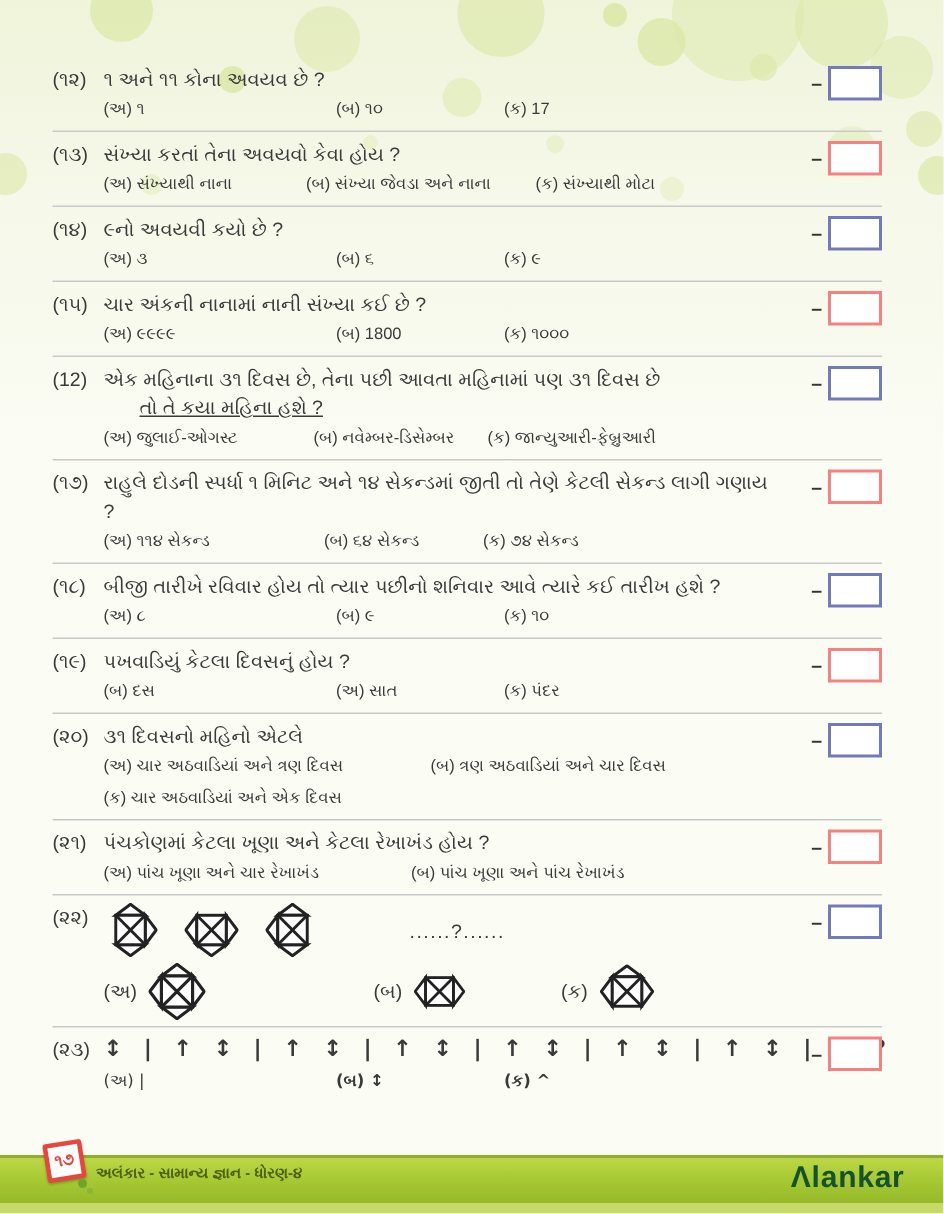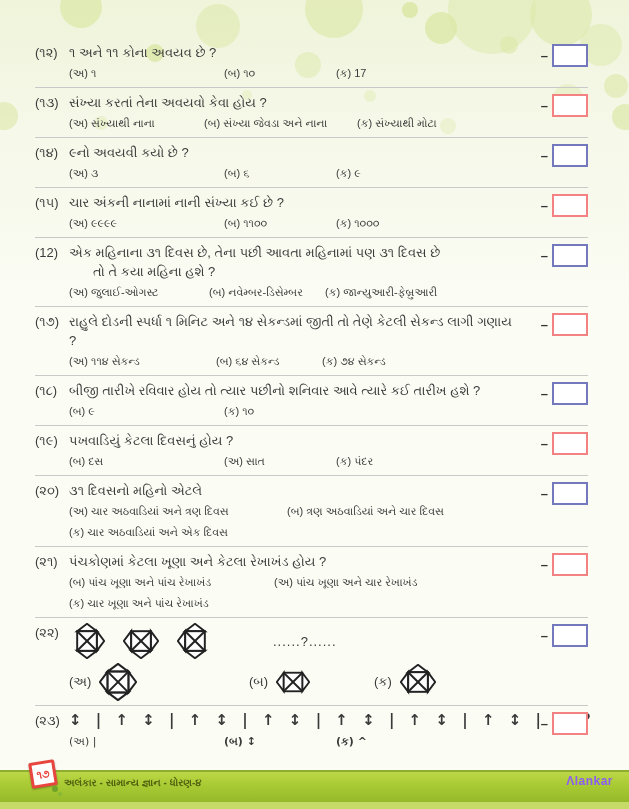--- a/index.html
+++ b/index.html
@@ -11,21 +11,21 @@
   
   .circles{position:absolute;inset:0;z-index:0;}
   .c{position:absolute;border-radius:50%;background:#dce8a9;}
   
   .content{position:absolute;left:35px;right:41px;top:26px;z-index:1;margin-top:12px;}
   .q{border-bottom:1px solid #c9c9c9;padding:5px 0 4px;position:relative;}
   .q.last{border-bottom:none;}
   .q-head{display:flex;align-items:flex-start;font-size:13px;line-height:19px;}
   .q-num{width:34px;flex:none;}
   .q-text{flex:1;padding-right:66px;}
-  .q-text2{font-size:13px;line-height:19px;padding-left:58px;}
+  .q-text2{font-size:13px;line-height:19px;padding-left:58px;text-decoration:underline;}
   .ans{position:absolute;right:0;top:6px;display:flex;align-items:center;gap:4px;z-index:2;}
   .dash{font-weight:bold;color:#333;font-size:13px;}
   .box{width:32px;height:19px;background:#fff;border:2px solid #7478bd;display:inline-block;}
   .box.red{border-color:#f58282;}
   .opts{display:flex;margin-top:2px;padding-left:34px;font-size:11px;line-height:19px;}
   .opt{white-space:nowrap;}
   .opts-num .opt:nth-child(1){width:155px;}
   .opts-num .opt:nth-child(2){width:112px;}
   .opts-13 .opt:nth-child(1){width:135px;}
   .opts-13 .opt:nth-child(2){width:153px;}
@@ -57,21 +57,21 @@
     background:linear-gradient(180deg,#bcd746 0%,#a8ca33 45%,#95b92a 100%);
     border-top:2px solid #8fae2f;}
   .strip{position:absolute;left:0;right:0;bottom:0;height:7px;background:#c6db67;}
   .badge{position:absolute;left:30px;top:-7px;width:20px;height:20px;background:#fff;
     border:3px solid #e8453e;border-radius:2px;transform:rotate(-9deg);
     box-shadow:0 1px 2px rgba(0,0,0,.3);display:flex;align-items:center;justify-content:center;
     color:#e8453e;font-weight:bold;font-size:11px;}
   .leaf{position:absolute;left:52px;top:18px;width:6px;height:6px;border-radius:50%;background:#6fa32b;}
   .leaf2{position:absolute;left:58px;top:24px;width:4px;height:4px;border-radius:50%;background:#87b835;}
   .book-title{position:absolute;left:64px;top:9px;font-size:10px;font-weight:bold;color:#4f6110;}
-  .logo{position:absolute;right:16px;top:6px;color:#8b5cf6;font-weight:bold;font-size:12px;letter-spacing:.5px;}
+  .logo{position:absolute;right:26px;top:6px;color:#14532d;font-weight:bold;font-size:20px;letter-spacing:.5px;}
 </style>
 </head>
 <body>
 
 <div class="circles">
   <div class="c" style="left:60px;top:-14px;width:42px;height:42px;opacity:.75"></div>
   <div class="c" style="left:146px;top:44px;width:18px;height:18px;opacity:.85"></div>
   <div class="c" style="left:196px;top:4px;width:44px;height:44px;opacity:.55"></div>
   <div class="c" style="left:295px;top:52px;width:26px;height:26px;opacity:.5"></div>
   <div class="c" style="left:305px;top:-20px;width:58px;height:58px;opacity:.65"></div>
@@ -145,21 +145,21 @@
     <div class="q-head">
       <span class="q-num">(૧૫)</span>
       <span class="q-text">ચાર અંકની નાનામાં નાની સંખ્યા કઈ છે ?</span>
     </div>
     <span class="ans">
         <span class="dash">–</span>
         <span class="box red"></span>
       </span>
     <div class="opts opts-num">
       <span class="opt">(અ) ૯૯૯૯</span>
-      <span class="opt">(બ) ૧૧૦૦</span>
+      <span class="opt">(બ) 1800</span>
       <span class="opt">(ક) ૧૦૦૦</span>
     </div>
   </div>
 
   <div class="q">
     <div class="q-head">
       <span class="q-num">(12)</span>
       <span class="q-text">એક મહિનાના ૩૧ દિવસ છે, તેના પછી આવતા મહિનામાં પણ ૩૧ દિવસ છે</span>
     </div>
     <div class="q-text2">તો તે કયા મહિના હશે ?</div>
@@ -193,20 +193,21 @@
   <div class="q">
     <div class="q-head">
       <span class="q-num">(૧૮)</span>
       <span class="q-text">બીજી તારીખે રવિવાર હોય તો ત્યાર પછીનો શનિવાર આવે ત્યારે કઈ તારીખ હશે ?</span>
     </div>
     <span class="ans">
         <span class="dash">–</span>
         <span class="box"></span>
       </span>
     <div class="opts opts-num">
+      <span class="opt">(અ) ૮</span>
       <span class="opt">(બ) ૯</span>
       <span class="opt">(ક) ૧૦</span>
     </div>
   </div>
 
   <div class="q">
     <div class="q-head">
       <span class="q-num">(૧૯)</span>
       <span class="q-text">પખવાડિયું કેટલા દિવસનું હોય ?</span>
     </div>
@@ -242,25 +243,22 @@
   <div class="q">
     <div class="q-head">
       <span class="q-num">(૨૧)</span>
       <span class="q-text">પંચકોણમાં કેટલા ખૂણા અને કેટલા રેખાખંડ હોય ?</span>
     </div>
     <span class="ans">
         <span class="dash">–</span>
         <span class="box red"></span>
       </span>
     <div class="opts opts-21">
+      <span class="opt">(અ) પાંચ ખૂણા અને ચાર રેખાખંડ</span>
       <span class="opt">(બ) પાંચ ખૂણા અને પાંચ રેખાખંડ</span>
-      <span class="opt">(અ) પાંચ ખૂણા અને ચાર રેખાખંડ</span>
-    </div>
-    <div class="opts">
-      <span class="opt">(ક) ચાર ખૂણા અને પાંચ રેખાખંડ</span>
     </div>
   </div>
 
   <div class="q">
     <div class="q-head">
       <span class="q-num">(૨૨)</span>
       <div class="fig-row">
         <svg class="shape" width="36" height="36" viewBox="0 0 44 44">
           <polygon points="10,10 22,1 34,10"></polygon>
             <polygon points="34,10 43,22 34,34"></polygon>

